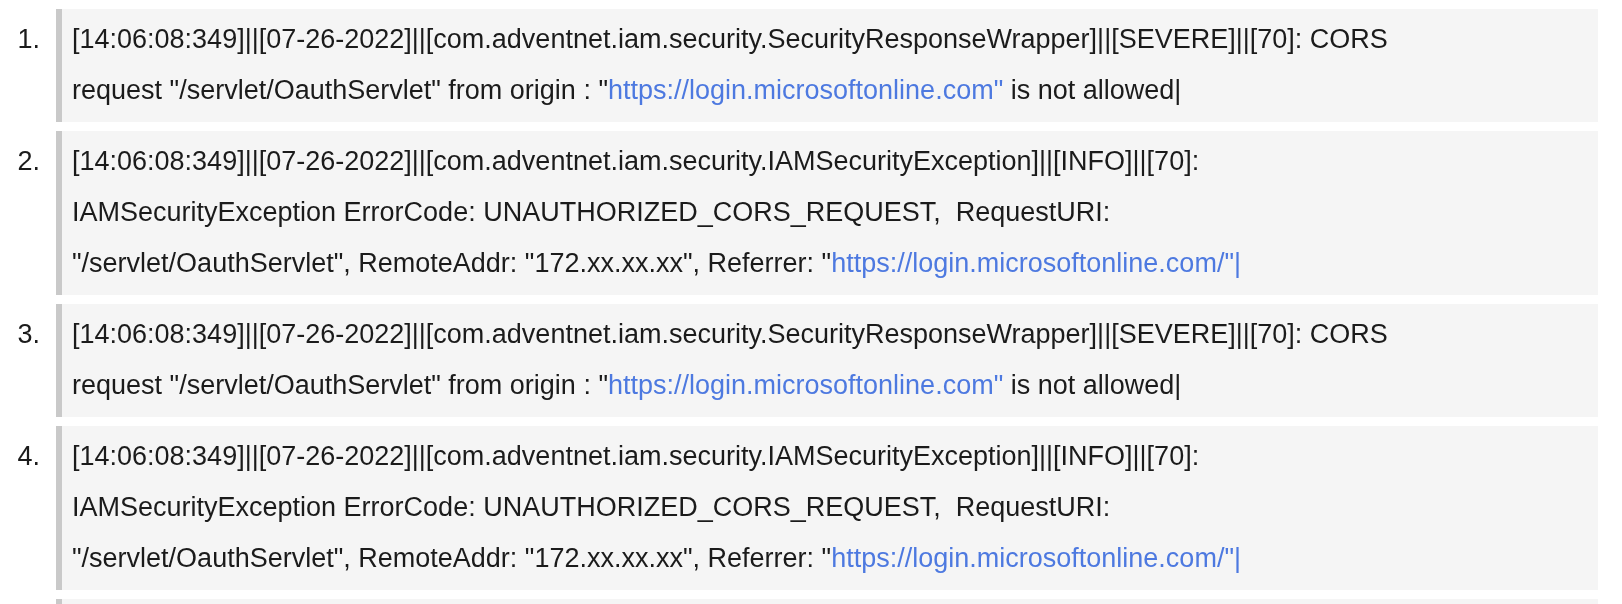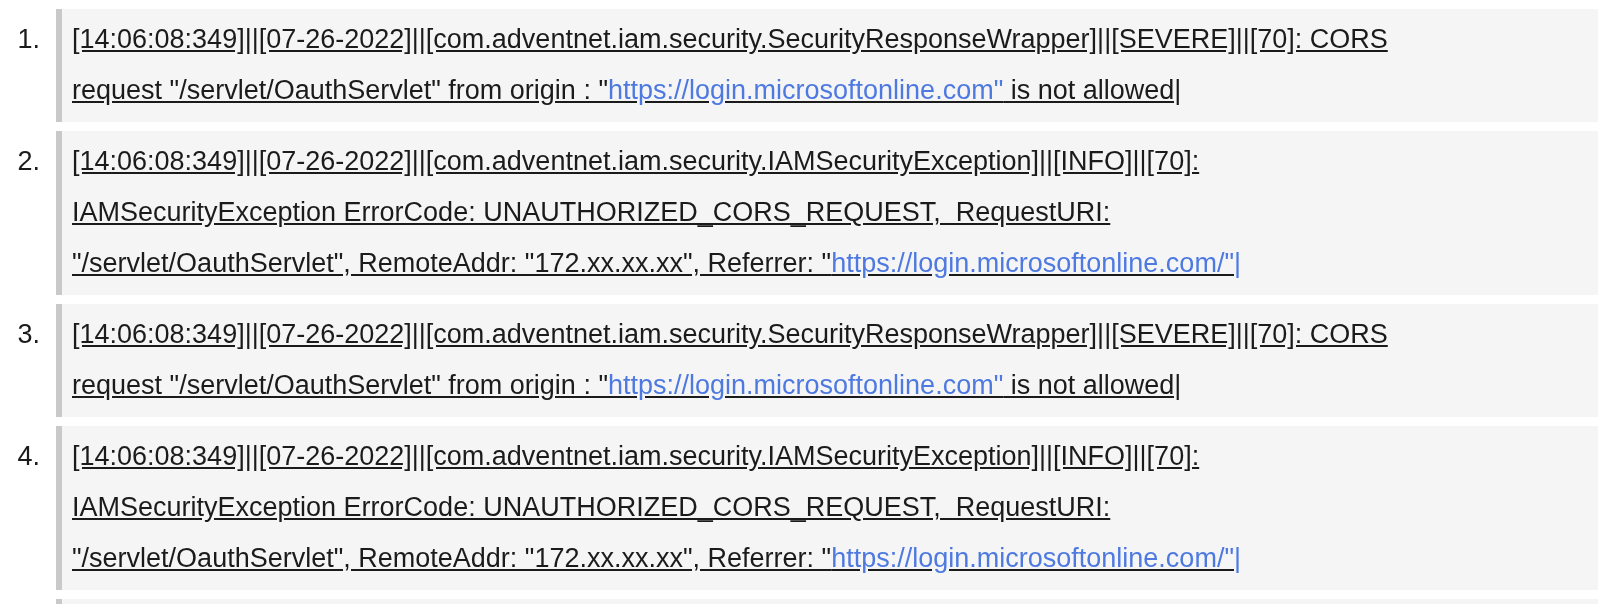--- a/index.html
+++ b/index.html
@@ -33,21 +33,20 @@
   }
   .number-gap {
     flex: 0 0 16px;
   }
   .log-block {
     flex: 1 1 auto;
     min-width: 0;
     background: var(--block-bg, #f5f5f5);
     border-left: 6px solid var(--bar-color, #c9c9c9);
     padding: 5px 12px 6px 10px;
-    text-decoration: underline;
   }
   .log-line {
     white-space: pre;
     line-height: 51px;
   }
   .log-link {
     color: var(--link-color, #4d79e0);
     cursor: pointer;
     text-decoration: none;
   }

